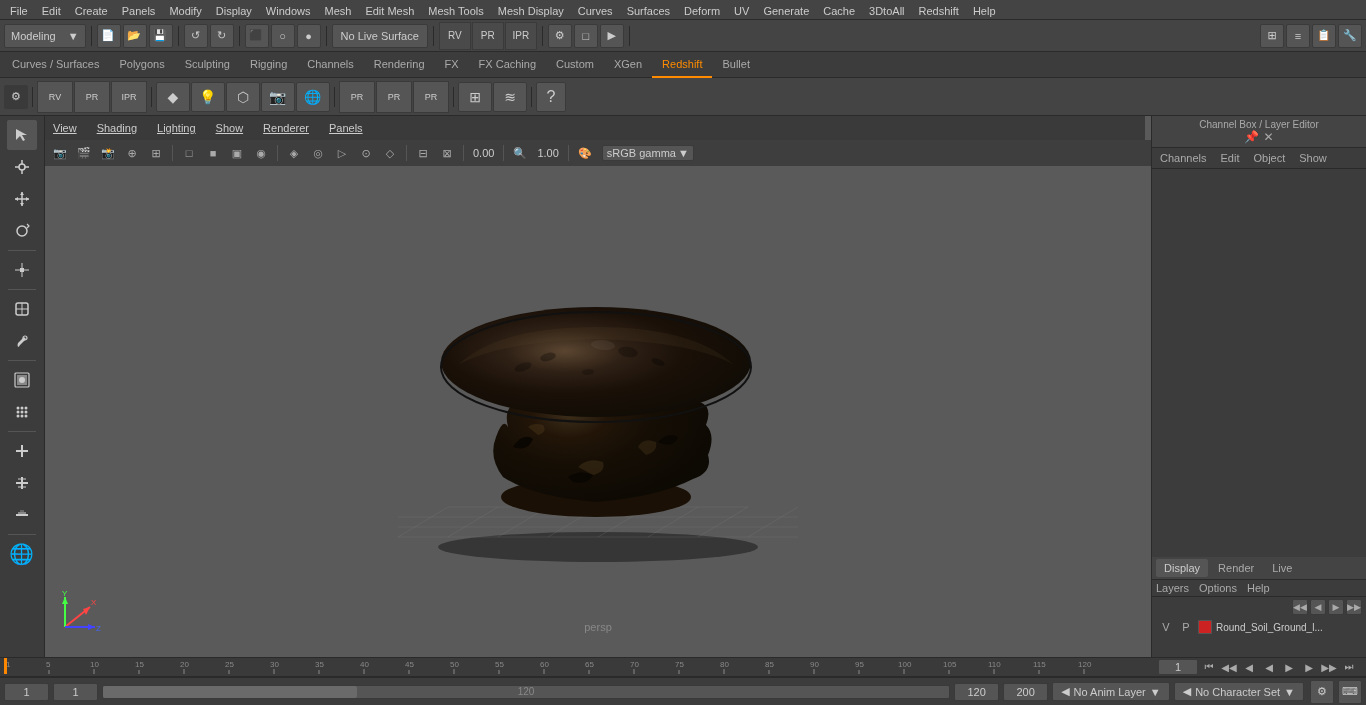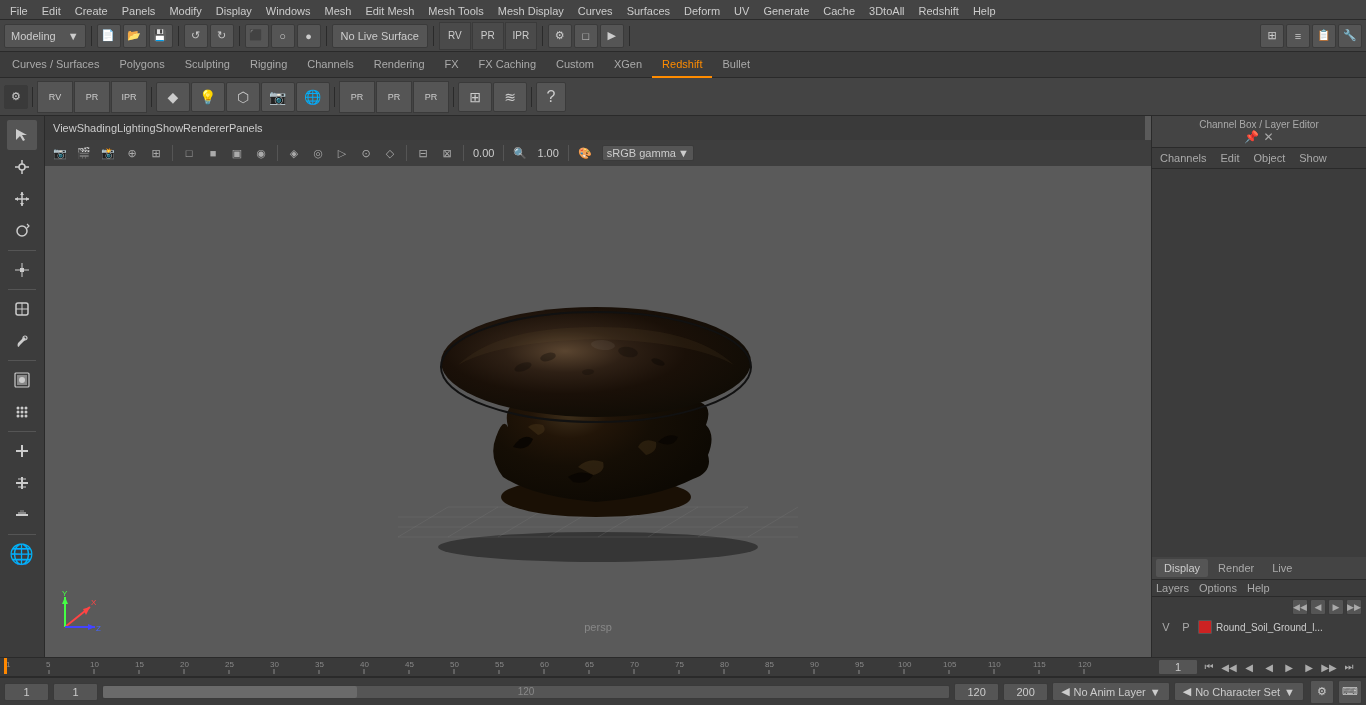--- a/index.html
+++ b/index.html
@@ -183,23 +183,24 @@
     #viewport-topbar {
       position: absolute;
       top: 0;
       left: 0;
       right: 6px;
       height: 24px;
       background: rgba(50,50,50,0.8);
       display: flex;
       align-items: center;
       padding: 0 8px;
-      gap: 0;
+      gap: 20px;
       font-size: 11px;
       z-index: 10;
+      text-decoration: underline;
     }
     .vp-menu { cursor: pointer; color: #ccc; }
 
     
     #viewport-icons {
       position: absolute;
       top: 24px;
       left: 0;
       right: 0;
       height: 26px;

